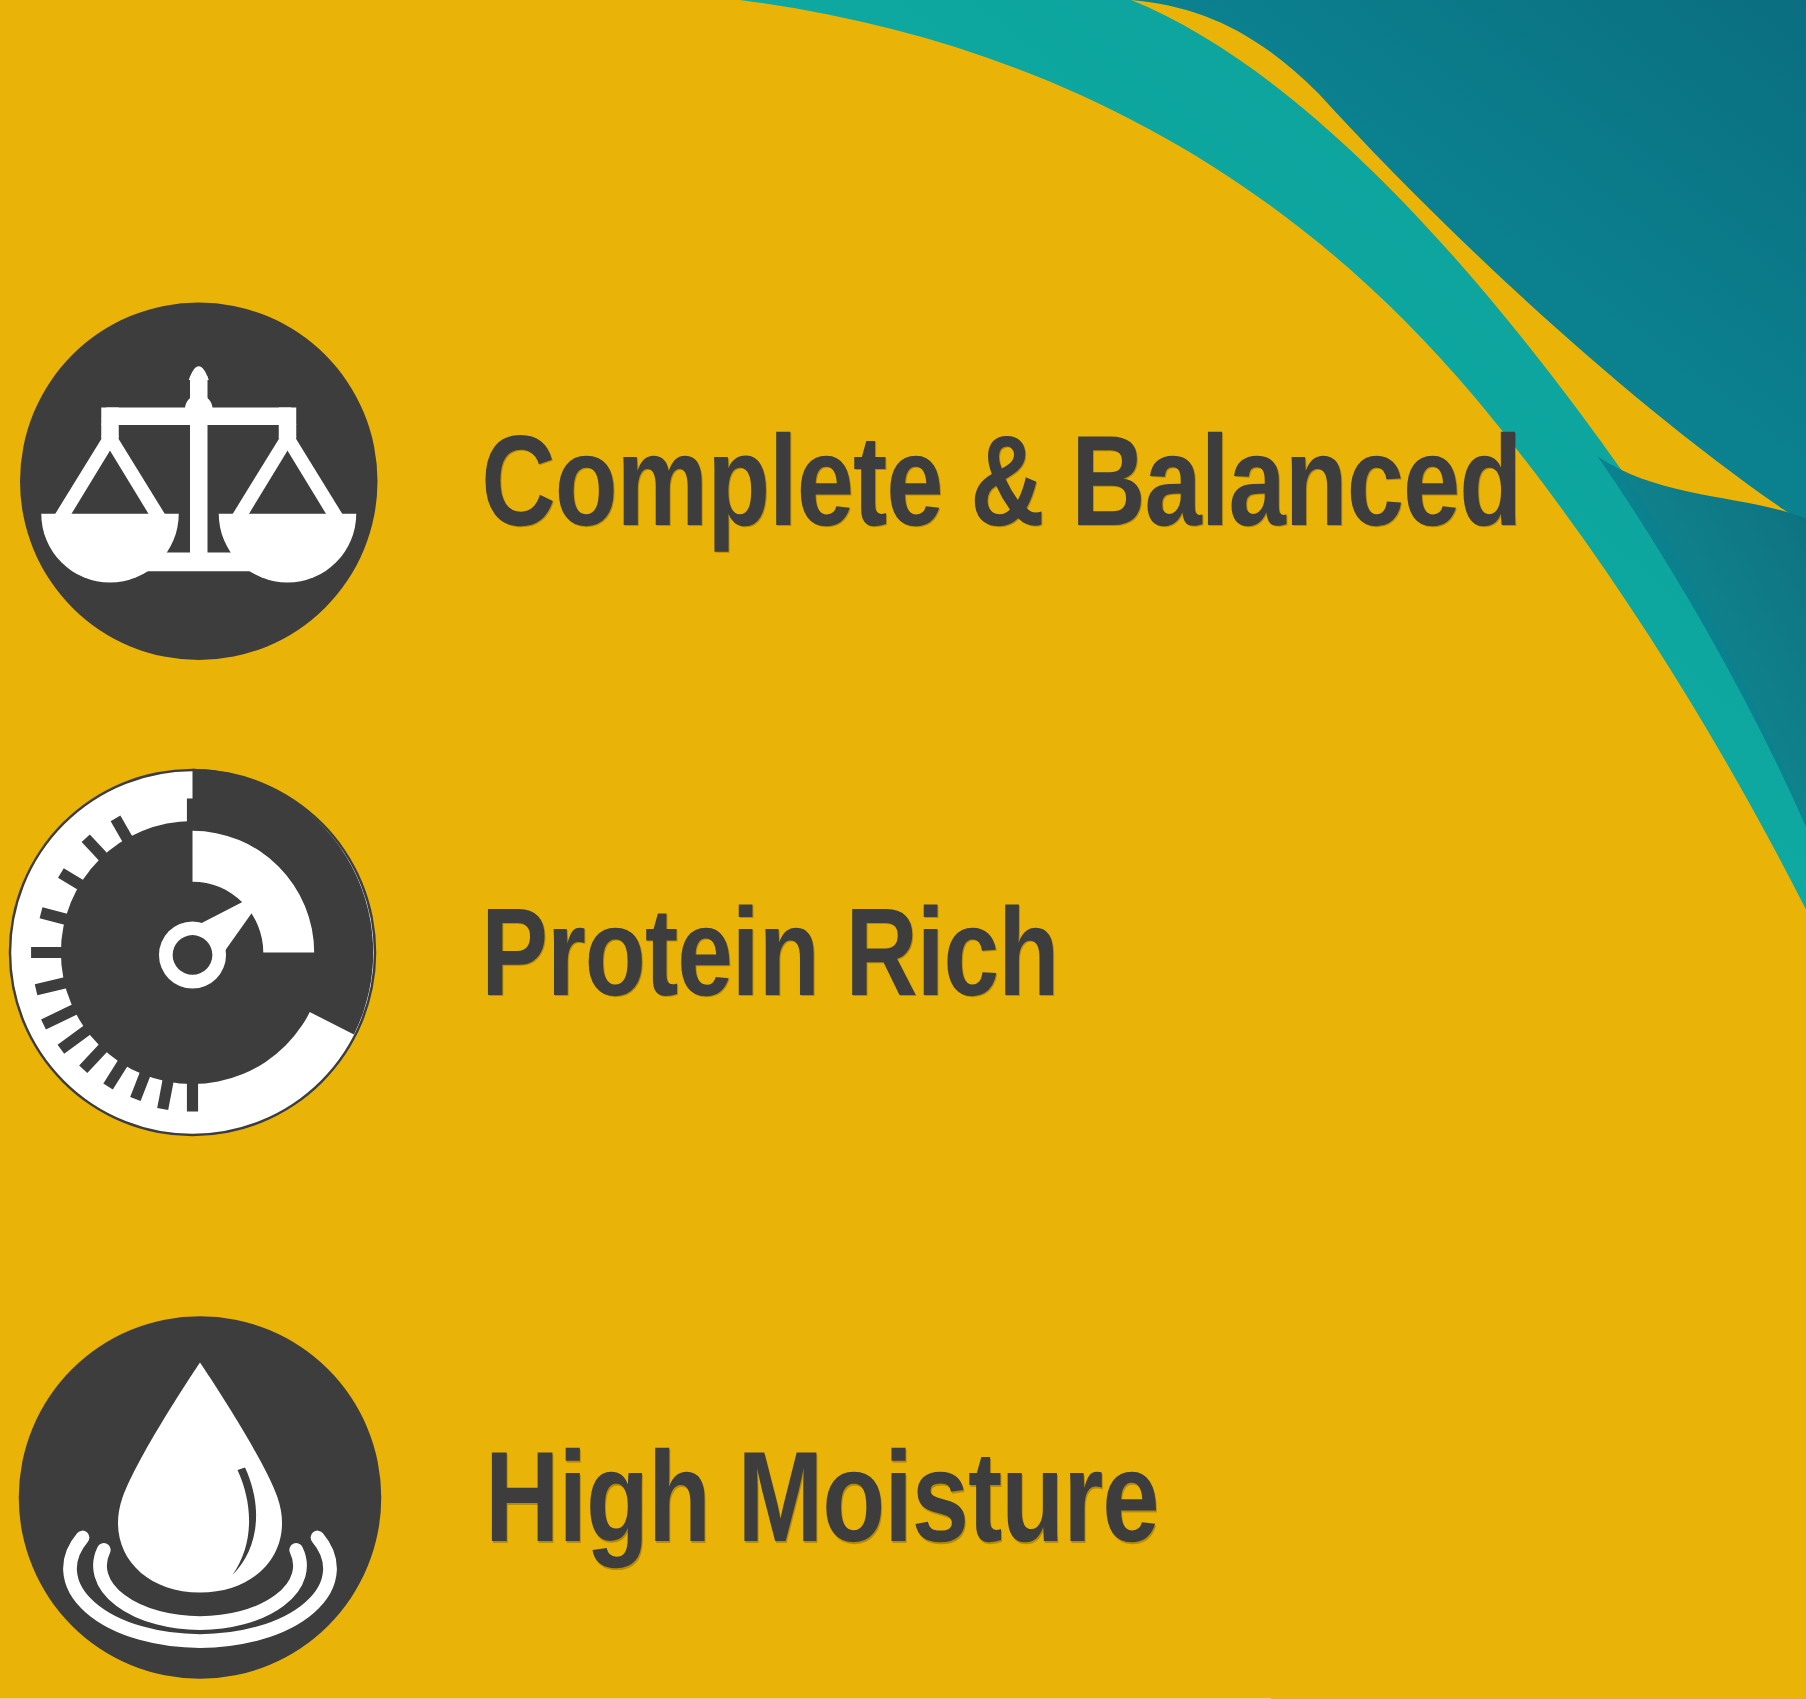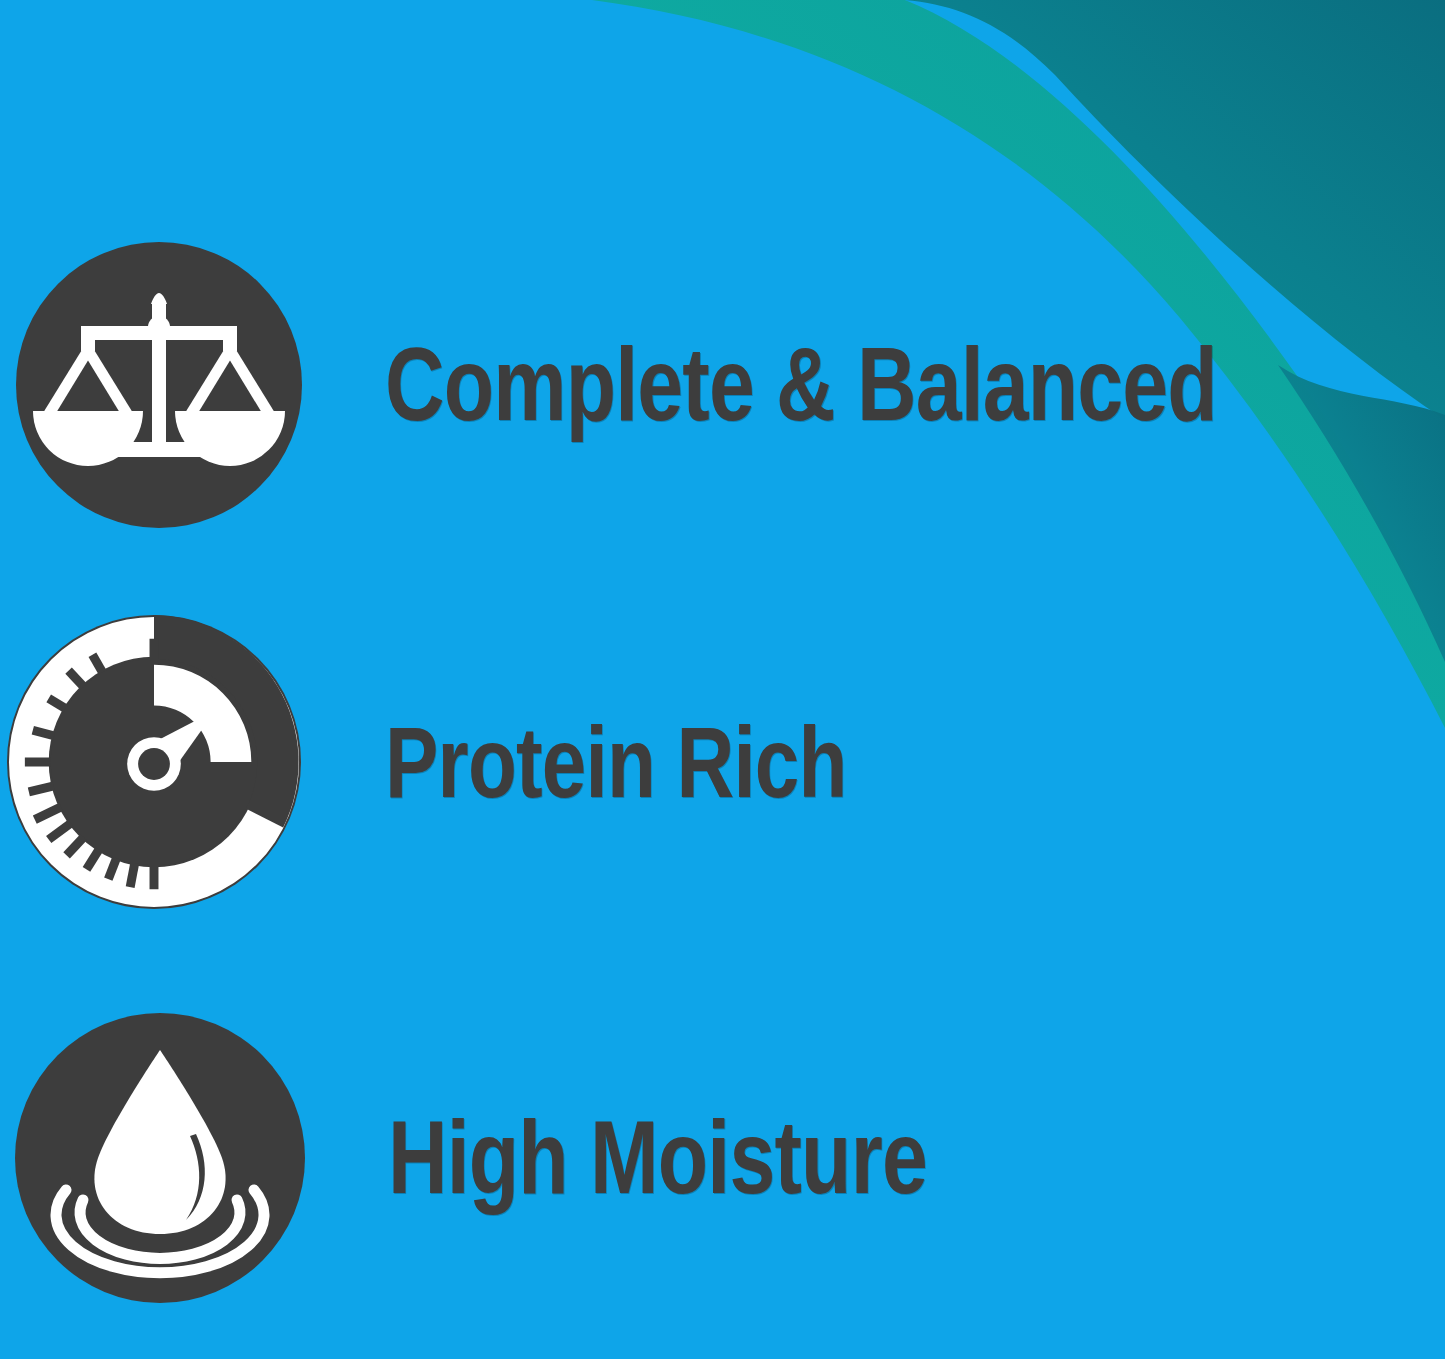--- a/index.html
+++ b/index.html
@@ -10,21 +10,21 @@
     height:1359px;
     background:#ffffff;
     font-family:"Liberation Sans", sans-serif;
     overflow:hidden;
   }
 
   #panel {
     position:relative;
     width:1445px;
     height:1359px;
-    background:#0ea5e9;
+    background:#eab308;
     overflow:hidden;
     padding-left:43px;
   }
 
   
   #swoosh {
     position:absolute;
     top:0;
     right:0;
     width:1445px;
@@ -36,21 +36,21 @@
   .benefit-row {
     position:absolute;
     left:0;
     width:1445px;
     display:flex;
     align-items:center;
   }
 
   #row-0 { top:240px;  height:290px; }
   #row-1 { top:612px;  height:300px; }
-  #row-2 { top:1008px; height:300px; }
+  #row-2 { top:1048px; height:300px; }
 
   .icon-badge {
     position:relative;
     flex:0 0 auto;
     margin-left:15px;
     width:288px;
     height:288px;
   }
   #row-1 .icon-badge { width:298px; height:298px; margin-left:5px; }
   #row-2 .icon-badge { width:292px; height:292px; margin-left:14px; }

